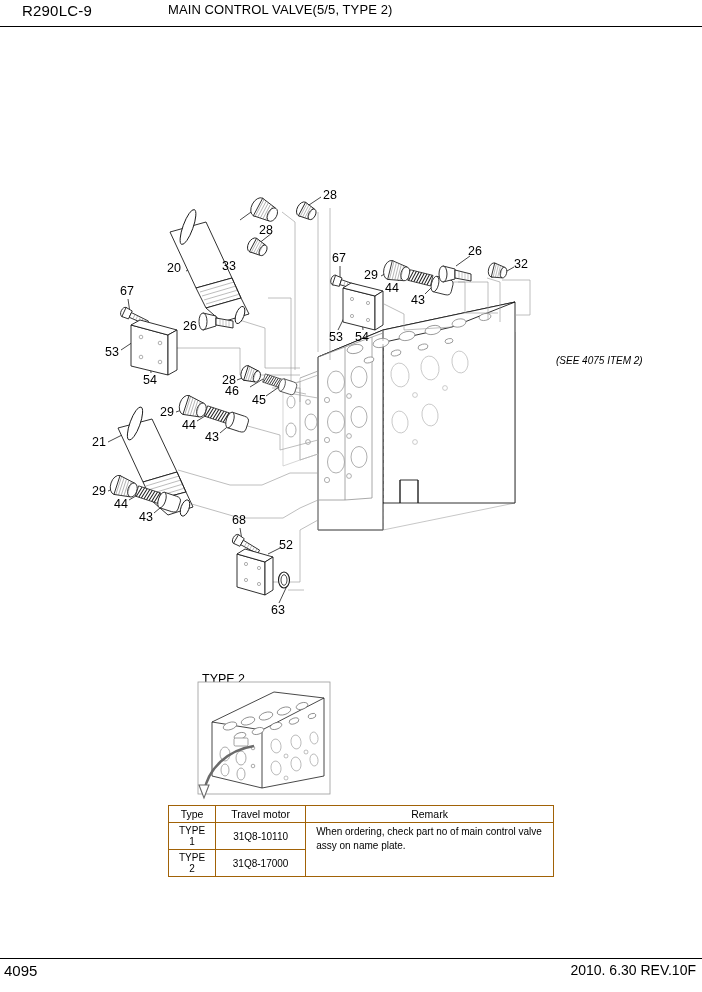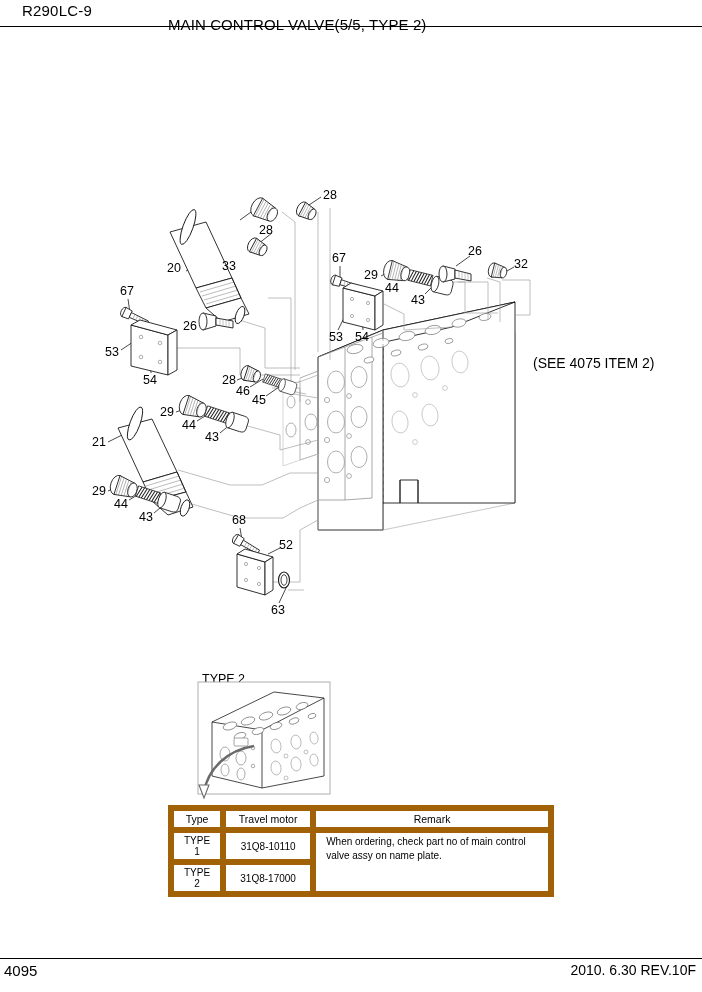--- a/index.html
+++ b/index.html
@@ -8,21 +8,21 @@
     font-family:"Liberation Sans","DejaVu Sans",sans-serif;
     color:#000;
   }
   .page{position:absolute;inset:0;}
 
   
   #model-code{
     position:absolute;left:6px;top:2px;font-size:15px;letter-spacing:.2px;margin-left:16px;
   }
   #page-title{
-    position:absolute;left:168px;top:16px;font-size:15px;letter-spacing:.1px;
+    position:absolute;left:168px;top:2px;font-size:13px;letter-spacing:.1px;
     white-space:nowrap;
     text-align:center;
   }
   #header-rule{
     position:absolute;left:0;top:26px;width:702px;height:1px;background:#000;
   }
 
   
   #page-number{
     position:absolute;left:4px;top:962px;font-size:15px;
@@ -38,36 +38,36 @@
   #exploded-diagram{
     position:absolute;left:0;top:30px;width:702px;height:620px;
   }
   #type2-inset{
     position:absolute;left:196px;top:680px;width:200px;height:120px;
   }
   #inset-label{
     position:absolute;left:202px;top:672px;font-size:12.5px;
   }
   #see-note{
-    position:absolute;left:533px;top:355px;font-size:14px;white-space:nowrap;
+    position:absolute;left:556px;top:355px;font-size:10px;white-space:nowrap;font-style:italic;
   }
 
   
   .callout{
     position:absolute;font-size:12.5px;line-height:1;
     transform:translate(-50%,-50%);white-space:nowrap;
   }
 
   
   #spec-table{
     position:absolute;left:168px;top:805px;width:386px;
     border-collapse:collapse;font-size:10px;
   }
   #spec-table td,#spec-table th{
-    border:6px solid #a16207;padding:2px 10px;font-weight:normal;
+    border:1px solid #a16207;padding:2px 10px;font-weight:normal;
     height:15px;box-sizing:border-box;
   }
   #spec-table thead th{text-align:center;font-size:10.5px;}
   .col-type{width:46px;text-align:center;}
   .col-motor{width:90px;text-align:center;}
   .col-remark{text-align:left;padding-left:6px;}
   .remark-cell{vertical-align:top;padding-top:3px;line-height:1.35;}
 </style>
 </head>
 <body>
@@ -445,21 +445,21 @@
       <div class="callout" style="left: 150px; top: 380px;">54</div>
       <div class="callout" style="left: 339px; top: 258px;">67</div>
       <div class="callout" style="left: 371px; top: 275px;">29</div>
       <div class="callout" style="left: 392px; top: 288px;">44</div>
       <div class="callout" style="left: 475px; top: 251px;">26</div>
       <div class="callout" style="left: 418px; top: 300px;">43</div>
       <div class="callout" style="left: 521px; top: 264px;">32</div>
       <div class="callout" style="left: 336px; top: 337px;">53</div>
       <div class="callout" style="left: 362px; top: 337px;">54</div>
       <div class="callout" style="left: 229px; top: 380px;">28</div>
-      <div class="callout" style="left: 243px; top: 391px; text-align: right;">46</div>
+      <div class="callout" style="left: 232px; top: 391px; text-align: right;">46</div>
       <div class="callout" style="left: 259px; top: 400px;">45</div>
       <div class="callout" style="left: 167px; top: 412px;">29</div>
       <div class="callout" style="left: 189px; top: 425px;">44</div>
       <div class="callout" style="left: 212px; top: 437px;">43</div>
       <div class="callout" style="left: 99px; top: 442px;">21</div>
       <div class="callout" style="left: 99px; top: 491px;">29</div>
       <div class="callout" style="left: 121px; top: 504px;">44</div>
       <div class="callout" style="left: 146px; top: 517px;">43</div>
       <div class="callout" style="left: 239px; top: 520px;">68</div>
       <div class="callout" style="left: 286px; top: 545px;">52</div>

